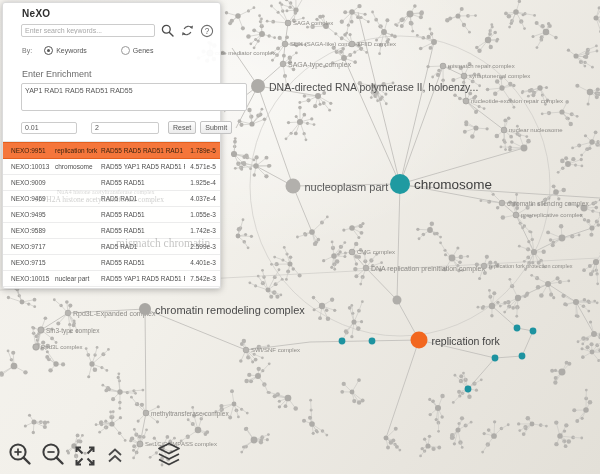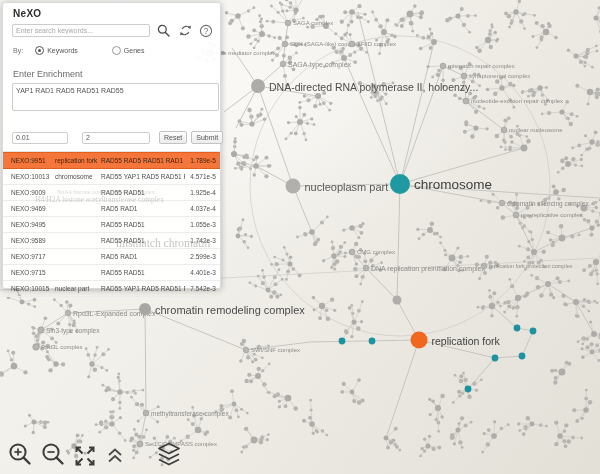--- a/index.html
+++ b/index.html
@@ -6,40 +6,40 @@
   #stage{position:relative;width:600px;height:474px;overflow:hidden;
     font-family:"Liberation Sans","DejaVu Sans",sans-serif;
     background:
       radial-gradient(ellipse 420px 260px at 38% 18%, rgba(255,255,255,.55), rgba(255,255,255,0) 65%),
       linear-gradient(125deg,#f6f4f0 0%,#f2f0ea 40%,#e8e5de 78%,#e3e0d8 100%);}
   #graph-svg{position:absolute;left:0;top:0;z-index:1;}
   
   #panel{position:absolute;left:2px;top:2px;width:219px;height:287px;z-index:20;
     background:rgba(255,255,255,.94);border:1px solid rgba(190,190,190,.55);
     border-radius:3px;box-shadow:0 1px 6px rgba(60,60,60,.35);box-sizing:border-box;}
-  #panel .pad{padding:4px 6px 0 9px;}
+  #panel .pad{padding:4px 6px 0 18px;}
   .app-title{font-size:10px;font-weight:bold;color:#2e2e2e;letter-spacing:.3px;margin:1px 0 4px 1px;}
   .search-row{display:flex;align-items:center;gap:5px;justify-content:space-between;}
   .search-input{width:138px;height:13px;border:1px solid #ccc;border-radius:2px;
     font-size:7px;color:#555;padding:0 3px;background:#fff;outline:none;box-sizing:border-box;
     font-family:"Liberation Sans","DejaVu Sans",sans-serif;}
   .search-input::placeholder{color:#a8a8a8;}
   .icon-btn{width:15px;height:15px;display:flex;align-items:center;justify-content:center;
     background:none;border:none;padding:0;cursor:pointer;}
   .radio-row{display:flex;align-items:center;margin:8px 0 0 1px;font-size:7px;color:#777;}
   .radio{display:inline-flex;align-items:center;gap:3px;margin-left:12px;color:#555;}
   .radio .circ{width:7px;height:7px;border-radius:50%;border:1px solid #999;background:#fff;
     display:inline-flex;align-items:center;justify-content:center;}
   .radio.sel .circ{border-color:#555;}
   .radio.sel .circ i{width:3px;height:3px;border-radius:50%;background:#555;}
   .section-h{font-size:9px;color:#6b6b6b;margin:14px 0 4px 1px;}
-  .query-ta{width:207px;height:28px;border:1px solid #ccc;border-radius:2px;background:#fff;
+  .query-ta{width:226px;height:28px;border:1px solid #ccc;border-radius:2px;background:#fff;
     font-size:7px;color:#555;padding:3px;resize:none;box-sizing:border-box;outline:none;
     font-family:"Liberation Sans","DejaVu Sans",sans-serif;}
-  .param-row{display:flex;align-items:center;margin-top:16px;gap:4px;}
+  .param-row{display:flex;align-items:center;margin-top:6px;gap:4px;}
   .param-input{height:12px;border:1px solid #ccc;border-radius:2px;font-size:7px;color:#555;
     padding:0 3px;box-sizing:border-box;outline:none;background:#fff;
     font-family:"Liberation Sans","DejaVu Sans",sans-serif;}
   .p1{width:56px;} .p2{width:68px;margin-left:10px;}
   .btn{height:13px;font-size:7px;color:#555;border:1px solid #c3c3c3;border-radius:2px;
     background:linear-gradient(#fdfdfd,#ececec);padding:0 4px;cursor:pointer;
     font-family:"Liberation Sans","DejaVu Sans",sans-serif;}
   .btn.reset{margin-left:5px;}
   
   #results-table{margin-top:7px;border-top:1px solid #e6e6e6;}

